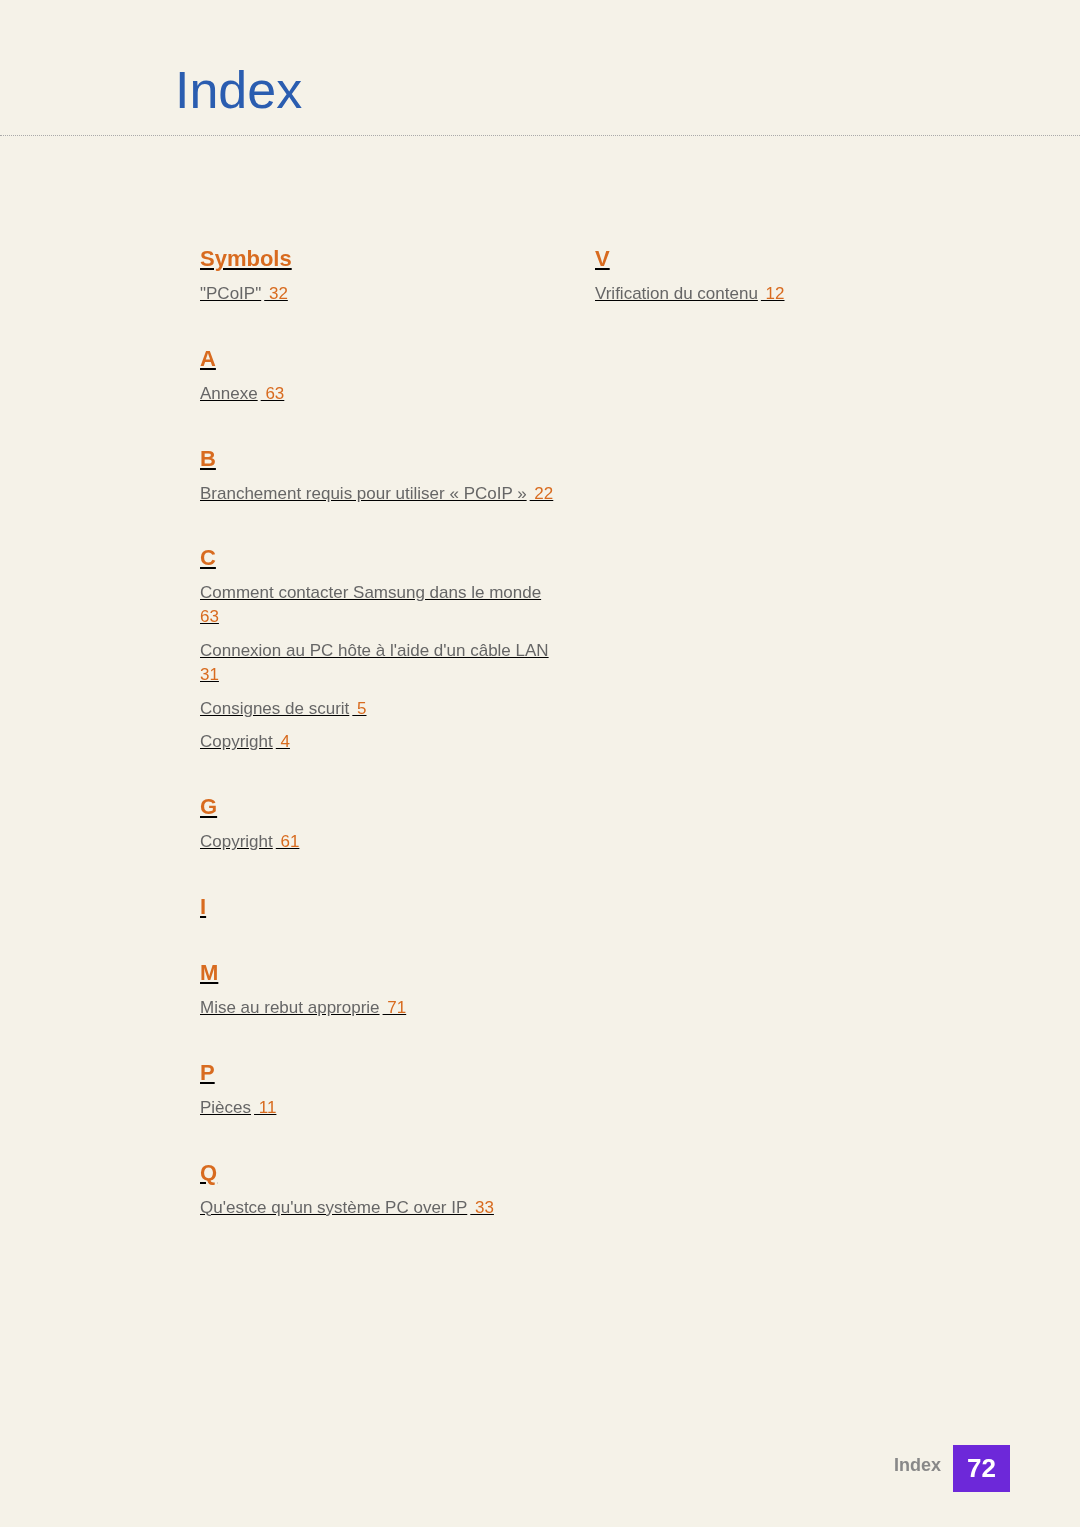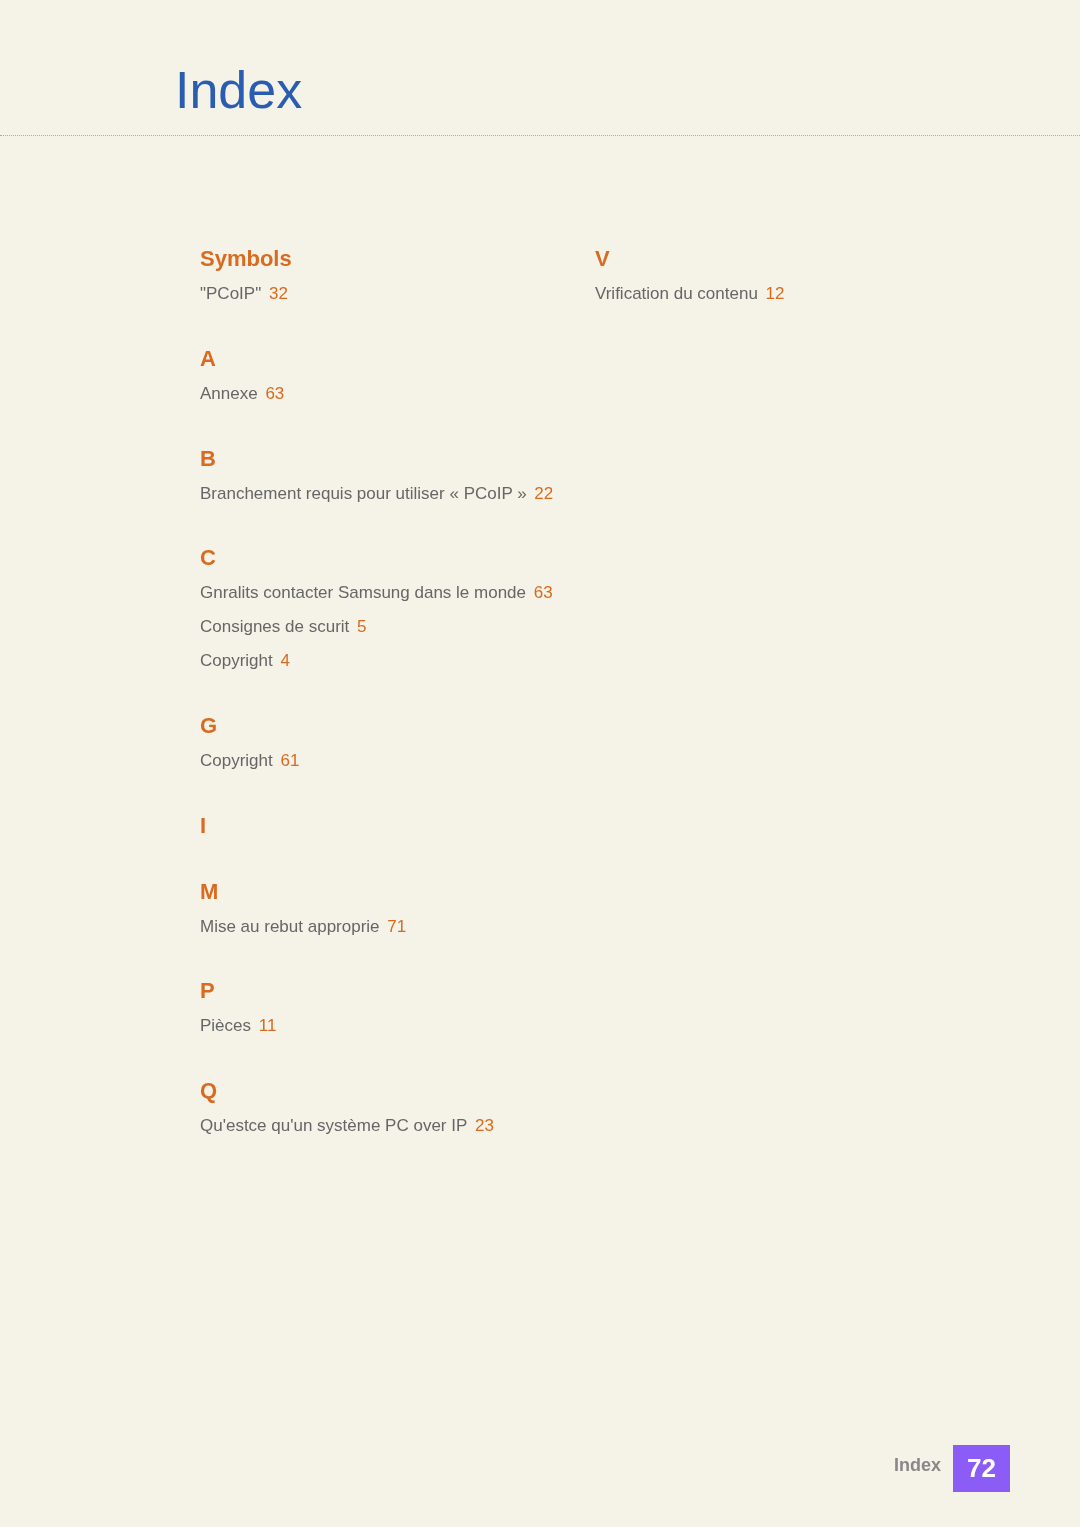--- a/index.html
+++ b/index.html
@@ -22,20 +22,21 @@
       border-bottom: 1px dotted #aaa;
       margin: 0 0 0 0;
       width: 100%;
     }
     .content {
       display: flex;
       padding: 110px 0 0 200px;
     }
     .column {
       width: 365px;
+      text-decoration: underline;
     }
     .column-left {
       margin-right: 30px;
     }
     .section {
       margin-bottom: 40px;
     }
     .section-heading {
       color: #d86b1f;
       font-size: 22px;
@@ -63,21 +64,21 @@
       display: flex;
       align-items: center;
     }
     .footer-label {
       color: #888;
       font-size: 18px;
       font-weight: bold;
       margin-right: 12px;
     }
     .footer-page {
-      background-color: #8b5cf6;
+      background-color: #6d28d9;
       color: #fff;
       font-size: 26px;
       font-weight: bold;
       padding: 8px 14px;
       display: inline-block;
       margin-top: 7px;
     }
   </style>
 </head>
 <body>
@@ -93,42 +94,43 @@
       <div class="section">
         <div class="section-heading">A</div>
         <div class="entry"><span class="entry-text">Annexe</span><span class="entry-page"> 63</span></div>
       </div>
       <div class="section">
         <div class="section-heading">B</div>
         <div class="entry"><span class="entry-text">Branchement requis pour utiliser « PCoIP »</span><span class="entry-page"> 22</span></div>
       </div>
       <div class="section">
         <div class="section-heading">C</div>
-        <div class="entry"><span class="entry-text">Gnralits contacter Samsung dans le monde</span><span class="entry-page"> 63</span></div>
+        <div class="entry"><span class="entry-text">Comment contacter Samsung dans le monde</span><span class="entry-page"> 63</span></div>
+        <div class="entry"><span class="entry-text">Connexion au PC hôte à l'aide d'un câble LAN</span><span class="entry-page"> 31</span></div>
         <div class="entry"><span class="entry-text">Consignes de scurit</span><span class="entry-page"> 5</span></div>
         <div class="entry"><span class="entry-text">Copyright</span><span class="entry-page"> 4</span></div>
       </div>
       <div class="section">
         <div class="section-heading">G</div>
         <div class="entry"><span class="entry-text">Copyright</span><span class="entry-page"> 61</span></div>
       </div>
       <div class="section">
         <div class="section-heading">I</div>
       </div>
       <div class="section">
         <div class="section-heading">M</div>
         <div class="entry"><span class="entry-text">Mise au rebut approprie</span><span class="entry-page"> 71</span></div>
       </div>
       <div class="section">
         <div class="section-heading">P</div>
         <div class="entry"><span class="entry-text">Pièces</span><span class="entry-page"> 11</span></div>
       </div>
       <div class="section">
         <div class="section-heading">Q</div>
-        <div class="entry"><span class="entry-text">Qu'estce qu'un système PC over IP</span><span class="entry-page"> 23</span></div>
+        <div class="entry"><span class="entry-text">Qu'estce qu'un système PC over IP</span><span class="entry-page"> 33</span></div>
       </div>
     </div>
   <div class="column column-right" id="right-column">
       <div class="section">
         <div class="section-heading">V</div>
         <div class="entry"><span class="entry-text">Vrification du contenu</span><span class="entry-page"> 12</span></div>
       </div>
     </div>
 </div>
 

